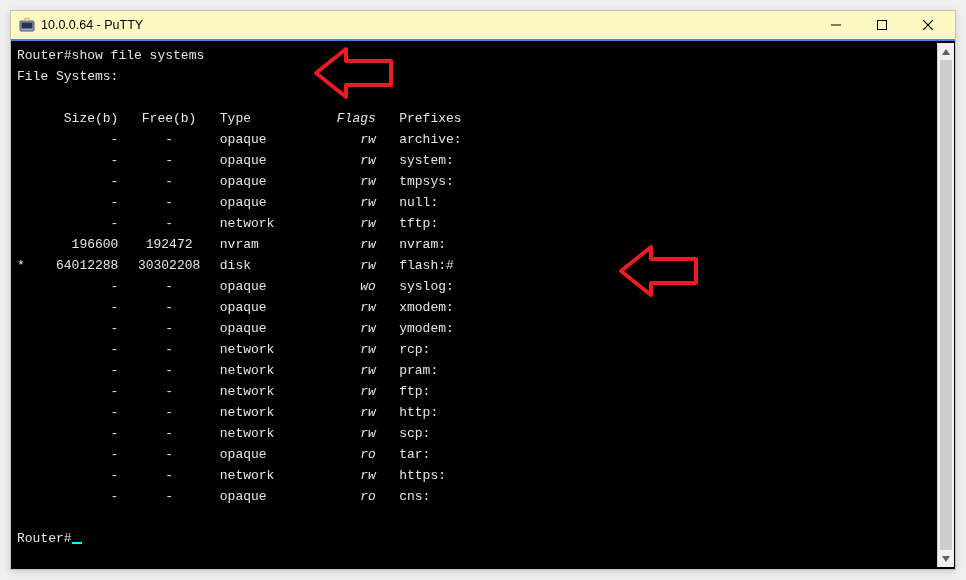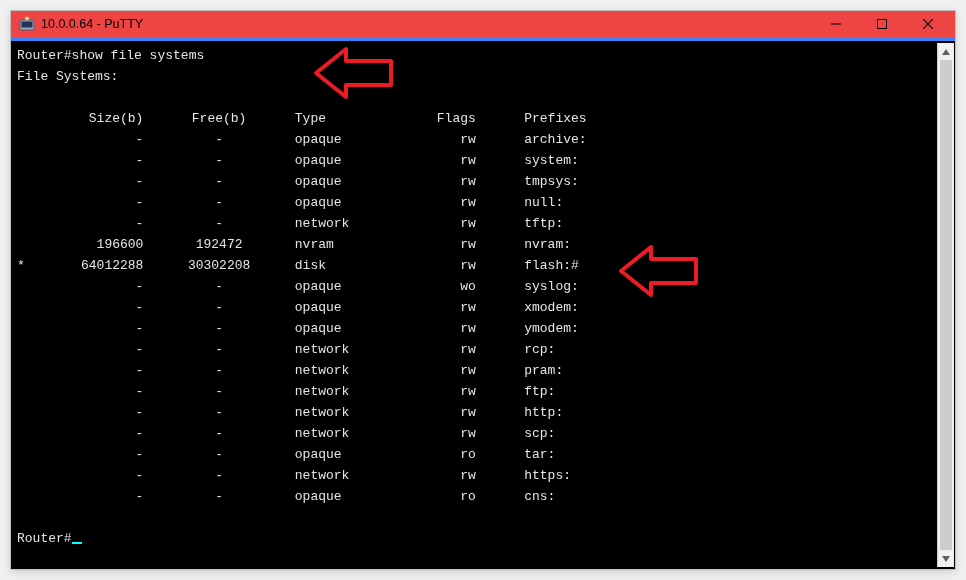--- a/index.html
+++ b/index.html
@@ -17,25 +17,25 @@
     height: 560px;
     background: #fff;
     border: 1px solid #c0c0c0;
     box-shadow: 0 2px 8px rgba(0,0,0,0.15);
     display: flex;
     flex-direction: column;
     position: relative;
   }
   .titlebar {
     height: 30px;
-    background: #ef4444;
+    background: #fef9c3;
     display: flex;
     align-items: center;
     padding: 0 4px 0 8px;
-    border-bottom: 4px solid #3b82f6;
+    border-bottom: 2px solid #3b82f6;
   }
   .titlebar-icon {
     width: 16px;
     height: 16px;
     margin-right: 6px;
     display: flex;
     align-items: center;
     justify-content: center;
   }
   .titlebar-title {
@@ -66,27 +66,26 @@
     font-size: 13px;
     line-height: 21px;
     padding: 4px 6px 8px 6px;
     position: relative;
     overflow: hidden;
     white-space: pre;
   }
   .prompt-line { display: block; }
   .row {
     display: flex;
-    gap: 25px;
   }
   .col-star  { width: 2ch;  text-align: left;  }
   .col-size  { width: 11ch; text-align: right; }
   .col-free  { width: 13ch; text-align: center; }
   .col-type  { width: 12ch; text-align: left; }
-  .col-flags { width: 8ch;  text-align: right; }
+  .col-flags { width: 8ch;  text-align: right; font-style: italic; }
   .col-pref  { padding-left: 3ch; text-align: center; }
   .cursor {
     display: inline-block;
     width: 10px;
     height: 2px;
     background: #00ffff;
     vertical-align: -2px;
   }
   .scrollbar {
     position: absolute;

